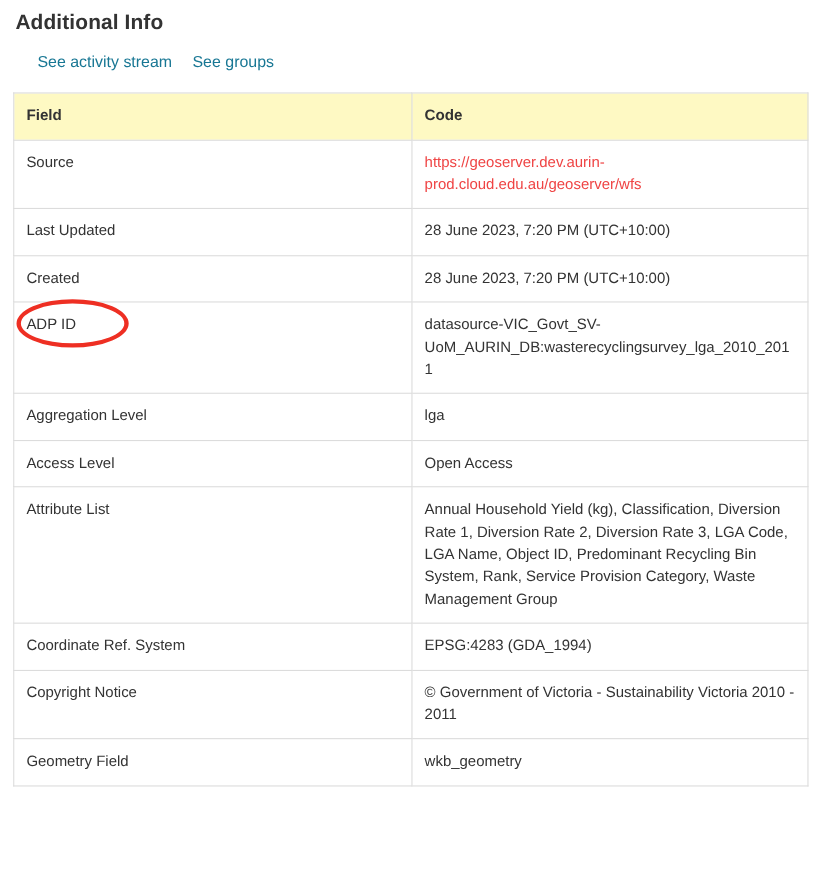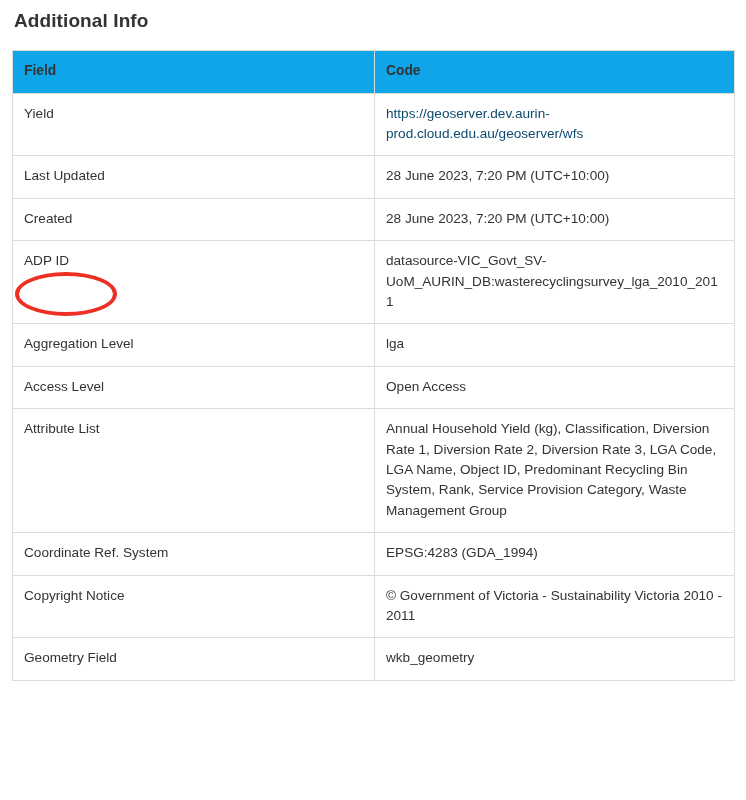--- a/index.html
+++ b/index.html
@@ -54,61 +54,65 @@
     font-size: 13.6px;
     line-height: 1.5;
     vertical-align: top;
     text-align: left;
     word-wrap: break-word;
     overflow-wrap: break-word;
   }
   table.additional-info th {
     font-weight: bold;
     color: #333333;
-    background: #0ea5e9;
+    background: #fef9c3;
     font-size: 13.8px;
   }
   table.additional-info col.c1 { width: 362px; }
   table.additional-info col.c2 { width: 360px; }
   td.value a {
-    color: #0c4a6e;
+    color: #ef4444;
     text-decoration: none;
   }
   .field-cell { color: #333333; }
   
   .annotation-ellipse {
     position: absolute;
     border: 4px solid #ee2f23;
     border-radius: 50%;
     pointer-events: none;
     box-sizing: border-box;
   }
 </style>
 </head>
 <body>
 
 <div class="page">
 
   <h2 class="section-title">Additional Info</h2>
 
+  <div class="links-row">
+    <a href="#">See activity stream</a>
+    <a href="#">See groups</a>
+  </div>
 
   <table class="additional-info">
     <colgroup>
         <col class="c1">
         <col class="c2">
       </colgroup>
     <thead>
       <tr>
         <th>Field</th>
         <th>Code</th>
       </tr>
     </thead>
     <tbody>
       <tr>
-        <td class="field-cell">Yield</td>
+        <td class="field-cell">Source</td>
         <td class="value"><a href="#">https://geoserver.dev.aurin-prod.cloud.edu.au/geoserver/wfs</a></td>
       </tr>
       <tr>
         <td class="field-cell">Last Updated</td>
         <td class="value">28 June 2023, 7:20 PM (UTC+10:00)</td>
       </tr>
       <tr>
         <td class="field-cell">Created</td>
         <td class="value">28 June 2023, 7:20 PM (UTC+10:00)</td>
       </tr>

